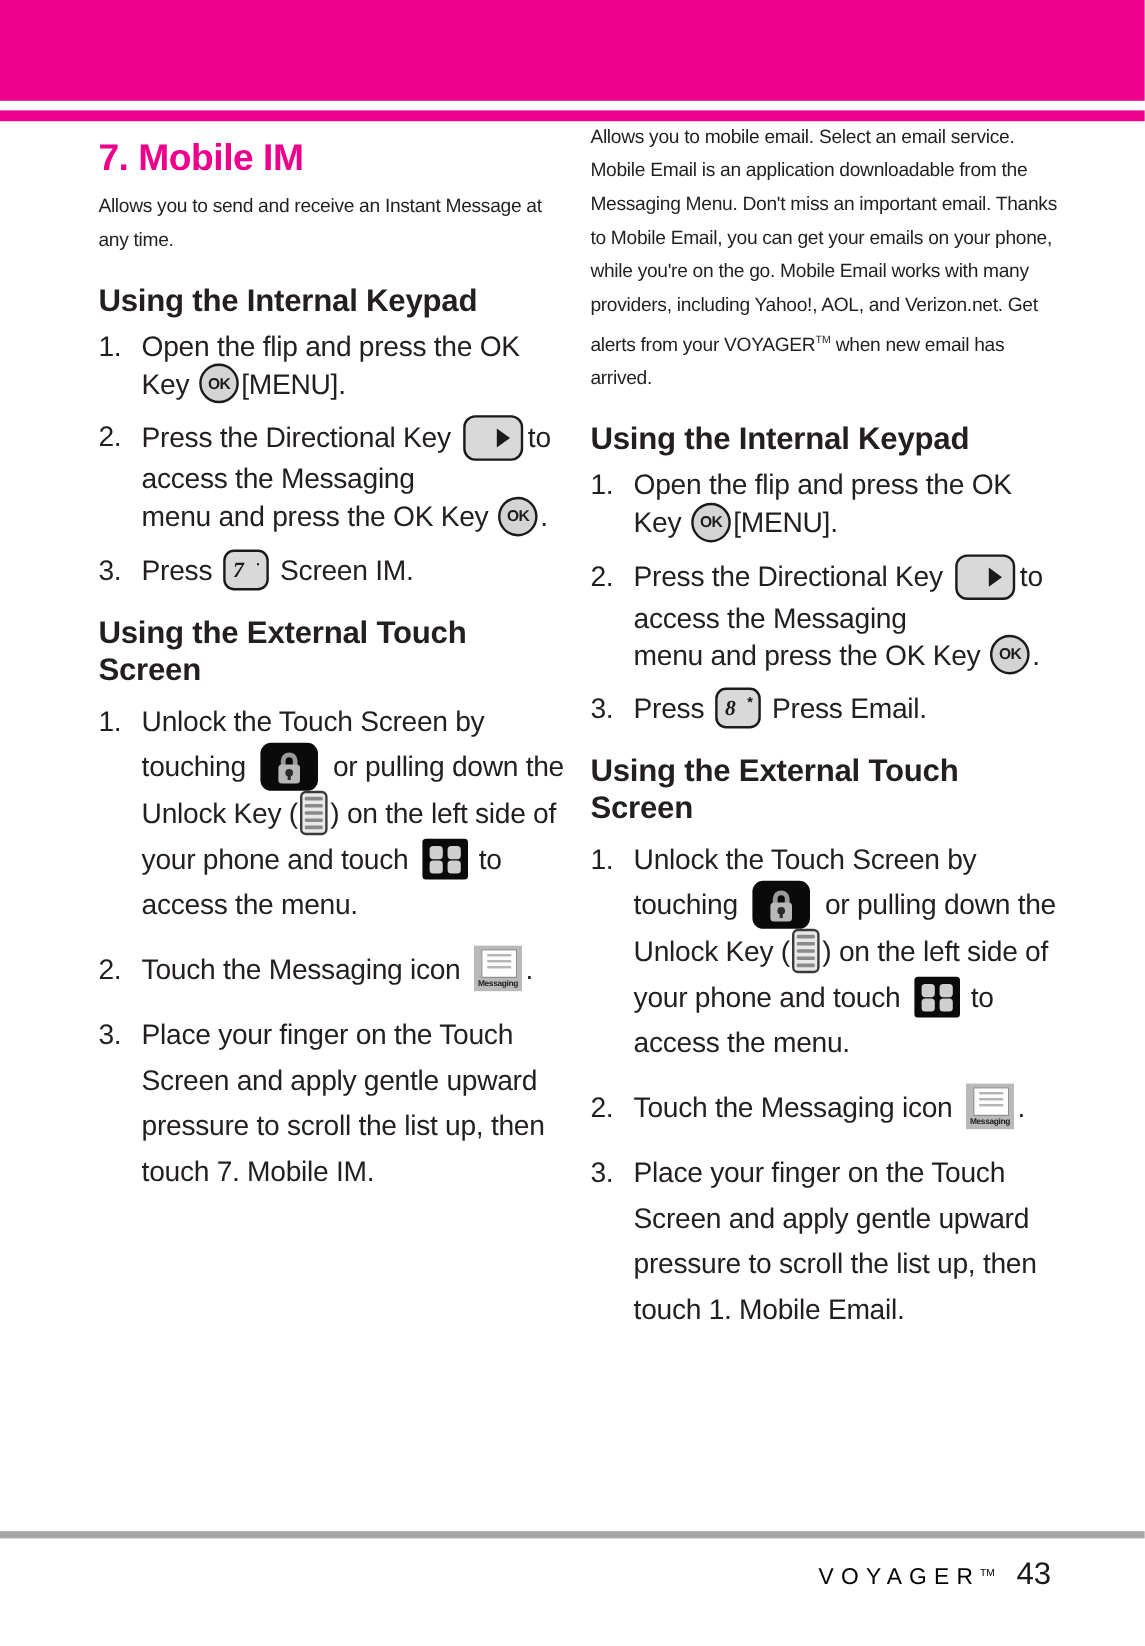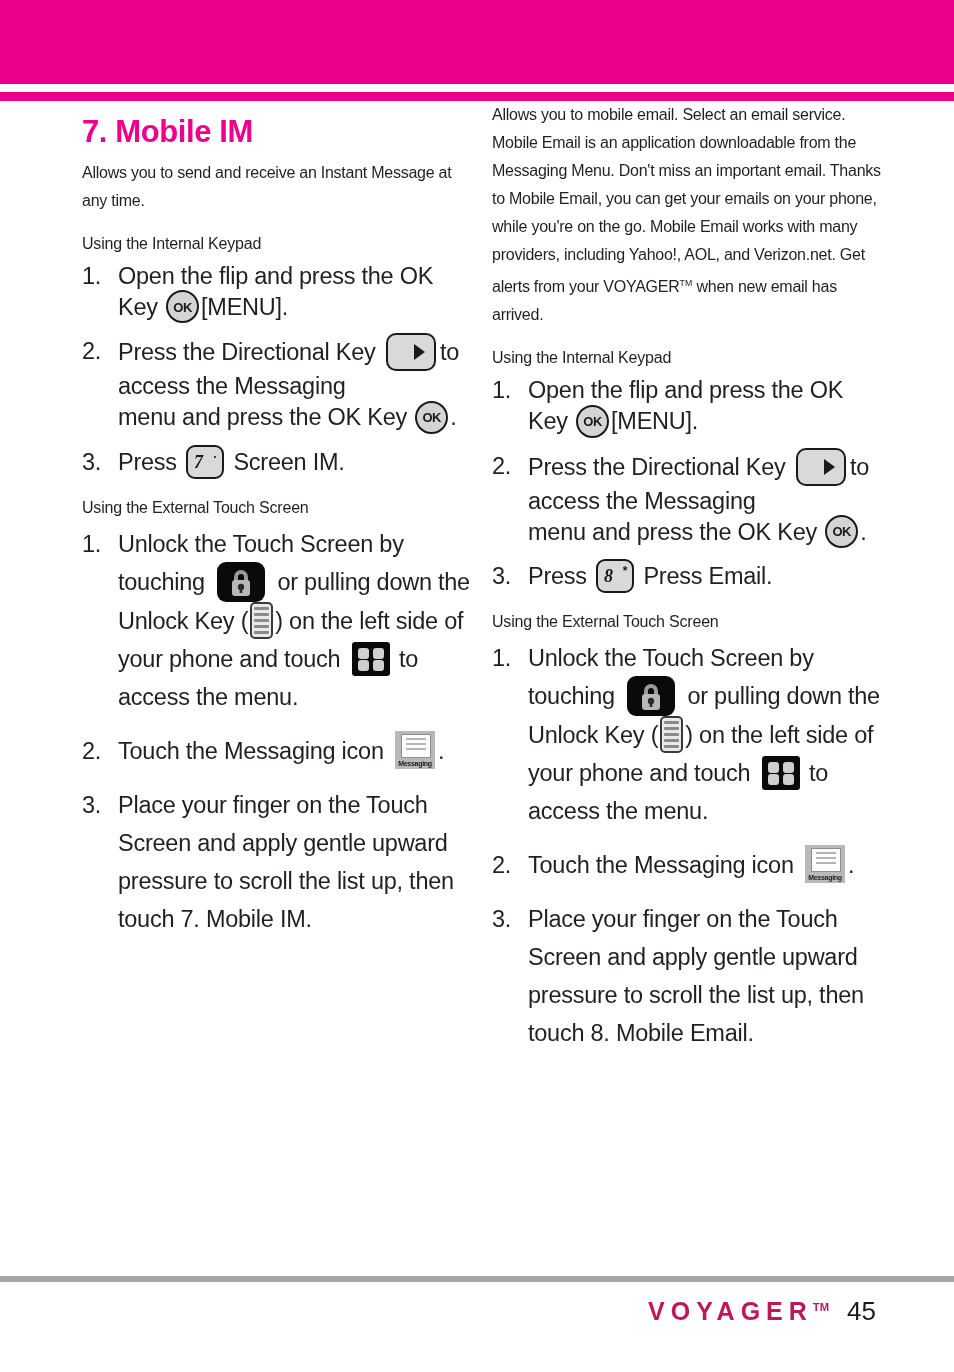--- a/index.html
+++ b/index.html
@@ -58,22 +58,22 @@
     letter-spacing: -0.4px;
     line-height: 1.1;
   }
   p.intro {
     font-size: 16px;
     line-height: 28px;
     margin: 0 0 4px 0;
     letter-spacing: -0.25px;
   }
   h2.sub-title {
-    font-size: 16px;
-    font-weight: normal;
+    font-size: 26px;
+    font-weight: bold;
     margin: 20px 0 8px 0;
     letter-spacing: -0.2px;
   }
   ol.steps {
     margin: 0;
     padding: 0;
     list-style: none;
   }
   ol.steps > li {
     position: relative;
@@ -263,24 +263,24 @@
     background: #a6a6a6;
   }
   .footer {
     position: absolute;
     right: 78px;
     top: 1296px;
     display: flex;
     align-items: baseline;
   }
   .brand {
-    font-size: 25px;
-    color: #be185d;
+    font-size: 19px;
+    color: #000000;
     letter-spacing: 6px;
-    font-weight: bold;
+    font-weight: normal;
   }
   .brand sup.tm { font-size: 0.45em; letter-spacing: 0; }
   .page-num {
     font-size: 26px;
     color: #1a1a1a;
     margin-left: 18px;
   }
 </style>
 </head>
 <body>
@@ -401,25 +401,25 @@
           <span class="sheet">
               <i></i>
               <i></i>
               <i></i>
             </span>
           <span class="label">Messaging</span>
         </span><span>.</span>
       </li>
       <li>
         <span class="num">3.</span><span>Place your finger on the Touch Screen and apply gentle upward pressure to scroll the list up, then touch</span>
-        <b>8. Mobile Email.</b>
+        <b>1. Mobile Email.</b>
       </li>
     </ol>
   </div>
 
 </div>
 
 <div class="footer-rule"></div>
 
 <div class="footer">
   <span class="brand"><span>VOYAGER</span><sup class="tm">TM</sup></span>
-  <span class="page-num">45</span>
+  <span class="page-num">43</span>
 </div>
 
 </body></html>

